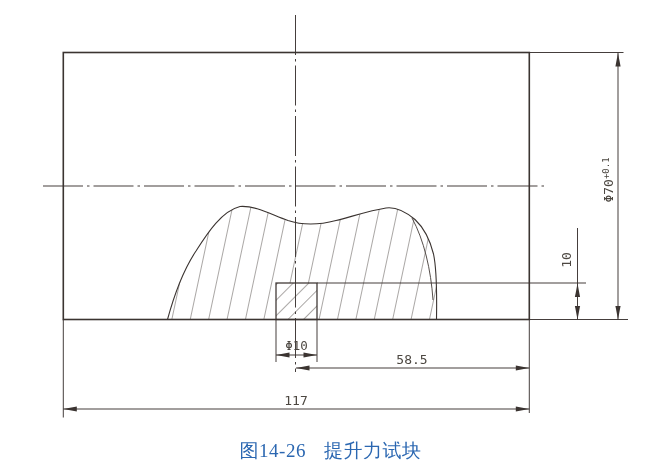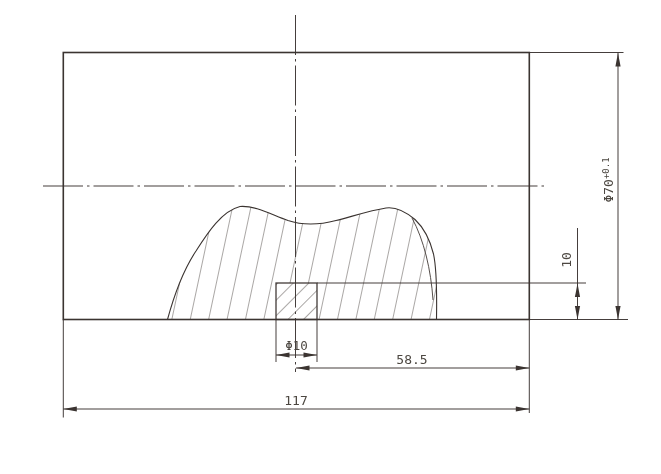--- a/index.html
+++ b/index.html
@@ -103,13 +103,14 @@
       <polygon points="529.3,409 515.8,406.4 515.8,411.6"></polygon>
     </g>
 
     <text class="dim-text" x="296" y="404.5" text-anchor="middle">117</text>
     <text class="dim-text" x="412" y="364" text-anchor="middle">58.5</text>
     <text class="dim-text-small" x="296.5" y="350" text-anchor="middle">Φ10</text>
     <text class="dim-text" x="566.5" y="264" text-anchor="middle" transform="rotate(-90 566.5 260)">10</text>
     <text class="dim-text" x="603" y="190" text-anchor="middle" transform="rotate(-90 603 180)"><tspan>Φ70</tspan><tspan font-size="9" dy="-4.5">+0.1</tspan></text>
   </svg>
 
+  <div class="caption"><span>图14-26</span><span class="gap"></span><span>提升力试块</span></div>
 </div>
 
 </body></html>

